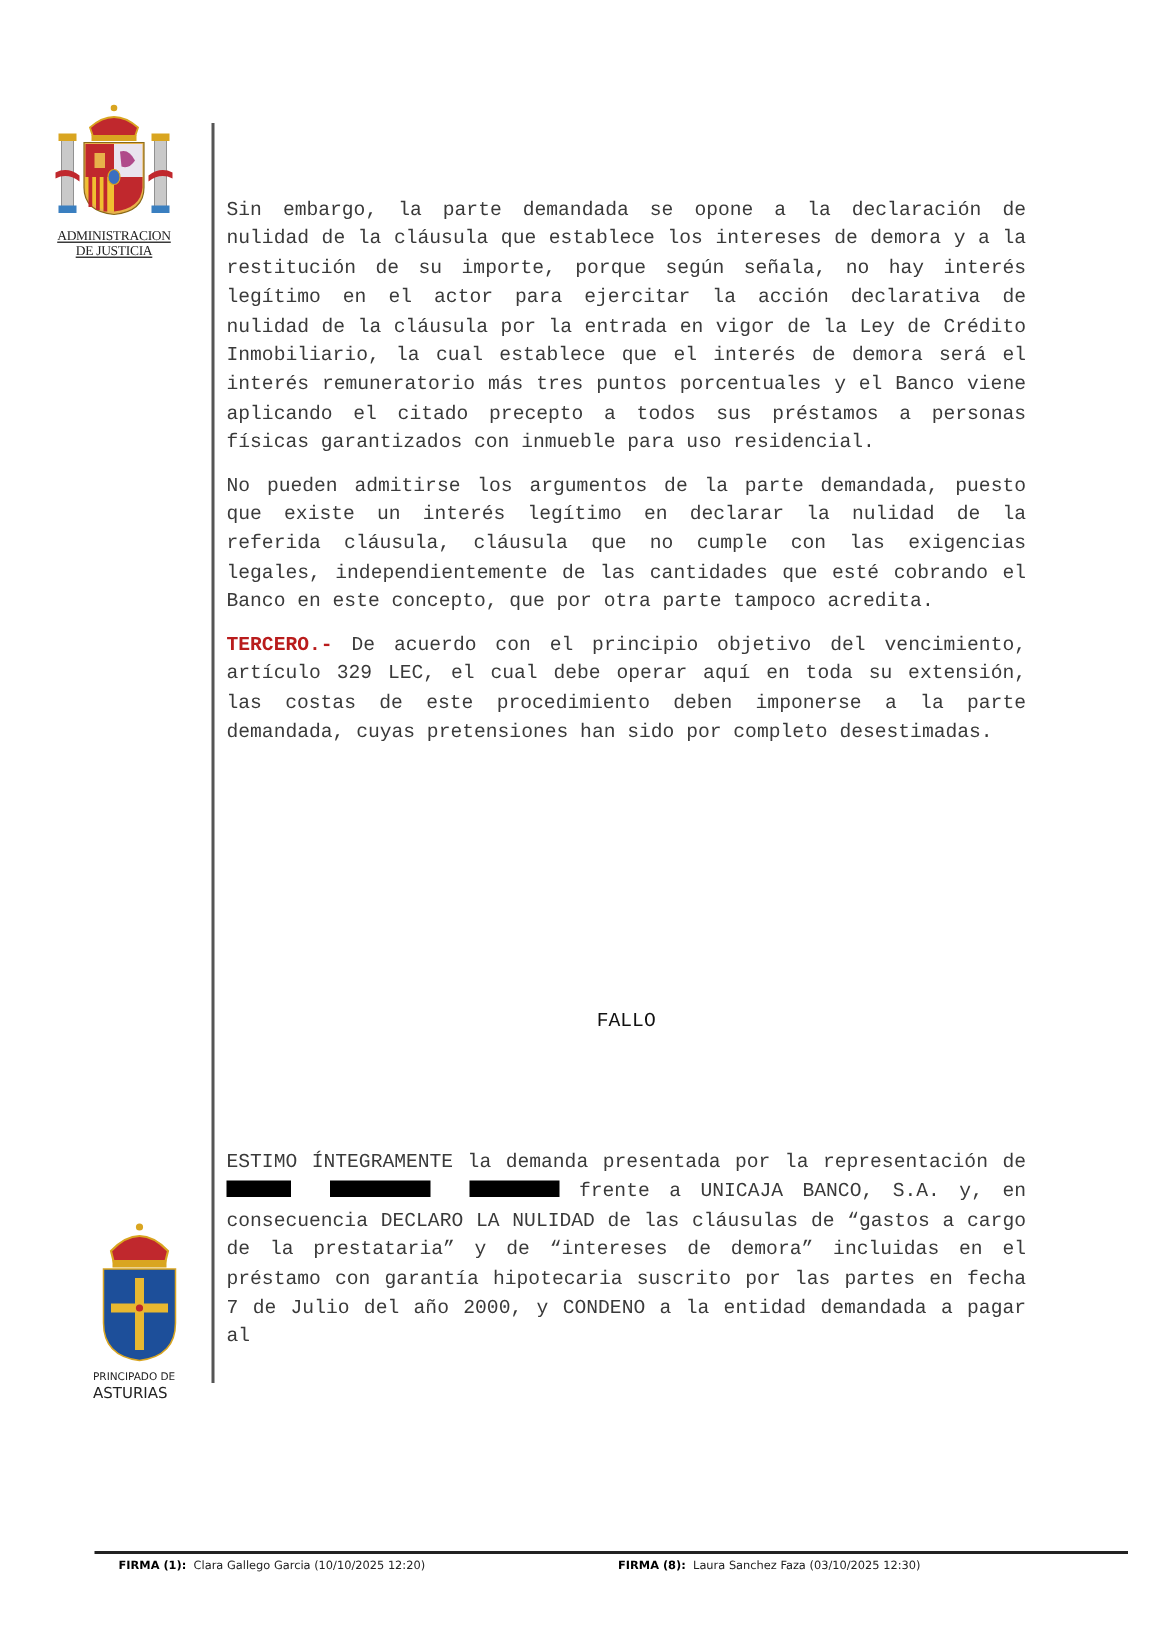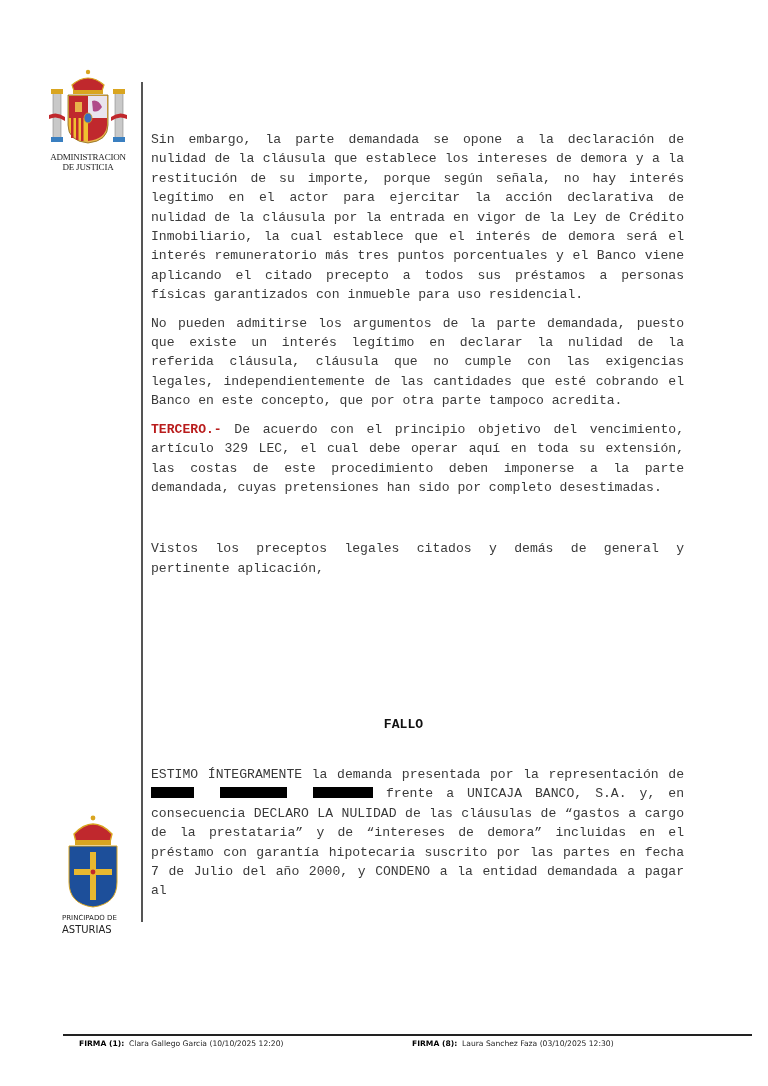--- a/index.html
+++ b/index.html
@@ -1,28 +1,28 @@
 <!DOCTYPE html>
 <html><head>
 <meta charset="utf-8">
 <style>
   html, body { margin: 0; padding: 0; }
   body {
     width: 768px; height: 1086px; background: #ffffff; position: relative; overflow: hidden;
     font-family: "Liberation Mono", "DejaVu Sans Mono", monospace; color: #3a3a3a;
   }
-  .logo-top { position: absolute; left: 48px; top: 67px; width: 80px; height: 104px; }
+  .logo-top { position: absolute; left: 36px; top: 67px; width: 80px; height: 104px; text-decoration: underline; }
   .logo-bottom { position: absolute; left: 62px; top: 812px; width: 62px; height: 122px; }
   .vline { position: absolute; left: 141px; top: 82px; width: 1.5px; height: 840px; background: #555; }
   .logo-caption { font-family: "Liberation Serif", "DejaVu Serif", serif; font-size: 9px; color: #222; text-align: center; line-height: 10px; letter-spacing: -0.2px; }
   .logo-caption2 { font-family: "DejaVu Sans", sans-serif; color: #222; line-height: 11px; }
   .content { position: absolute; left: 151px; width: 533px; top: 130px; }
   .para { font-size: 13.1px; line-height: 19.4px; text-align: justify; margin: 0; }
   .para b { color: #b91c1c; }
-  .heading { position: absolute; left: 137px; width: 533px; top: 673px; text-align: center; font-size: 13.1px; font-weight: bold; color: #111; margin-top: 44px; }
+  .heading { position: absolute; left: 151px; width: 533px; top: 673px; text-align: center; font-size: 13.1px; font-weight: normal; color: #111; }
   .redact { display: inline-block; background: #000; height: 11px; vertical-align: -1px; }
   .footer-line { position: absolute; left: 63px; top: 1034px; width: 689px; height: 1.5px; background: #222; }
   .footer { position: absolute; top: 1039px; font-family: "DejaVu Sans", sans-serif; font-size: 7.6px; color: #222; white-space: nowrap; }
   .footer b { color: #000; }
 </style>
 </head>
 <body>
 
 <div class="logo-top">
   <svg width="80" height="80" viewBox="0 0 80 80">
@@ -55,21 +55,20 @@
   <div class="logo-caption">ADMINISTRACION</div>
   <div class="logo-caption">DE JUSTICIA</div>
 </div>
 
 <div class="vline"></div>
 
 <div class="content">
   <p class="para">Sin embargo, la parte demandada se opone a la declaración de nulidad de la cláusula que establece los intereses de demora y a la restitución de su importe, porque según señala, no hay interés legítimo en el actor para ejercitar la acción declarativa de nulidad de la cláusula por la entrada en vigor de la Ley de Crédito Inmobiliario, la cual establece que el interés de demora será el interés remuneratorio más tres puntos porcentuales y el Banco viene aplicando el citado precepto a todos sus préstamos a personas físicas garantizados con inmueble para uso residencial.</p>
   <p class="para" style="margin-top:9px">No pueden admitirse los argumentos de la parte demandada, puesto que existe un interés legítimo en declarar la nulidad de la referida cláusula, cláusula que no cumple con las exigencias legales, independientemente de las cantidades que esté cobrando el Banco en este concepto, que por otra parte tampoco acredita.</p>
   <p class="para" style="margin-top:9px"><b>TERCERO.-</b><span> De acuerdo con el principio objetivo del vencimiento, artículo 329 LEC, el cual debe operar aquí en toda su extensión, las costas de este procedimiento deben imponerse a la parte demandada, cuyas pretensiones han sido por completo desestimadas.</span></p>
-  <p class="para" style="margin-top:42px">Vistos los preceptos legales citados y demás de general y pertinente aplicación,</p>
 </div>
 
 <div class="heading">FALLO</div>
 
 <div class="content" style="top:765px">
   <p class="para"><span>ESTIMO ÍNTEGRAMENTE la demanda presentada por la representación de </span><span class="redact" style="width:43px"></span> &nbsp;<span class="redact" style="width:67px"></span> &nbsp;<span class="redact" style="width:60px"></span><span> frente a UNICAJA BANCO, S.A. y, en consecuencia DECLARO LA NULIDAD de las cláusulas de “gastos a cargo de la prestataria” y de “intereses de demora” incluidas en el préstamo con garantía hipotecaria suscrito por las partes en fecha 7 de Julio del año 2000, y CONDENO a la entidad demandada a pagar al</span></p>
 </div>
 
 <div class="logo-bottom">
   <svg width="62" height="96" viewBox="0 0 62 96">

